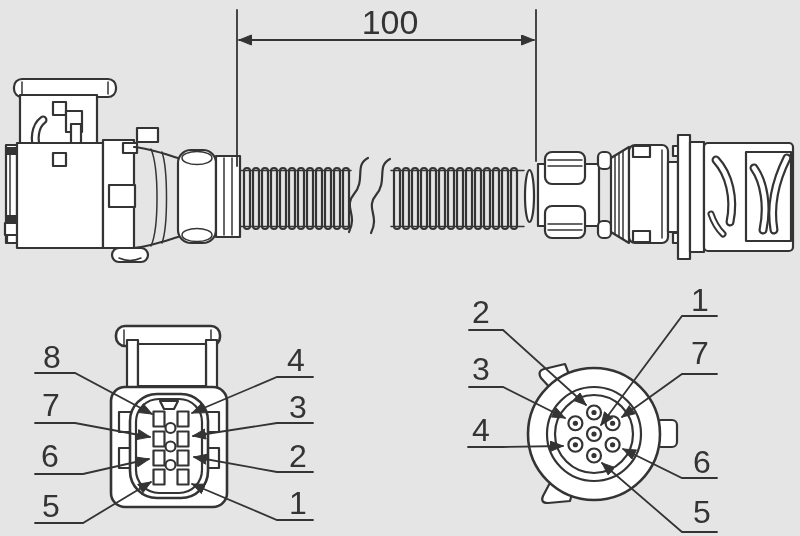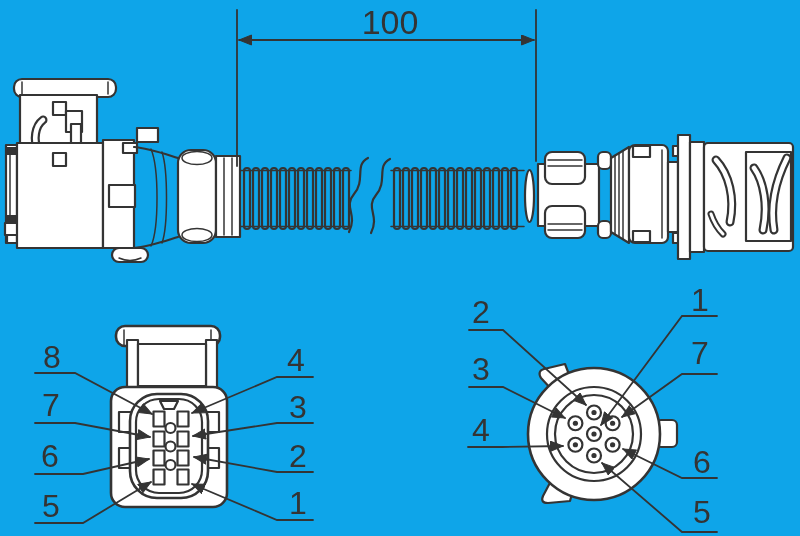--- a/index.html
+++ b/index.html
@@ -1,16 +1,16 @@
 <!DOCTYPE html>
 <html><head>
 <meta charset="utf-8">
 <style>
   html,body{margin:0;padding:0;background:#ffffff;}
-  .stage{width:800px;height:536px;background:#0ea5e9;position:relative;overflow:hidden;}
+  .stage{width:800px;height:536px;background:#e5e5e5;position:relative;overflow:hidden;}
   svg{display:block;}
   .ln{fill:none;stroke:#343434;stroke-width:2.2;stroke-linecap:round;stroke-linejoin:round;}
   .lnf{fill:#ffffff;stroke:#343434;stroke-width:2.2;stroke-linecap:round;stroke-linejoin:round;}
   .thin{stroke-width:1.5;}
   .thick{stroke-width:2.6;}
   .lead{fill:none;stroke:#343434;stroke-width:1.8;stroke-linecap:round;}
   .slot-o{fill:none;stroke:#343434;stroke-width:9;stroke-linecap:round;}
   .slot-o2{fill:none;stroke:#343434;stroke-width:7;stroke-linecap:round;}
   .slot-i{fill:none;stroke:#ffffff;stroke-width:4.6;stroke-linecap:round;}
   .slot-i2{fill:none;stroke:#ffffff;stroke-width:3;stroke-linecap:round;}

